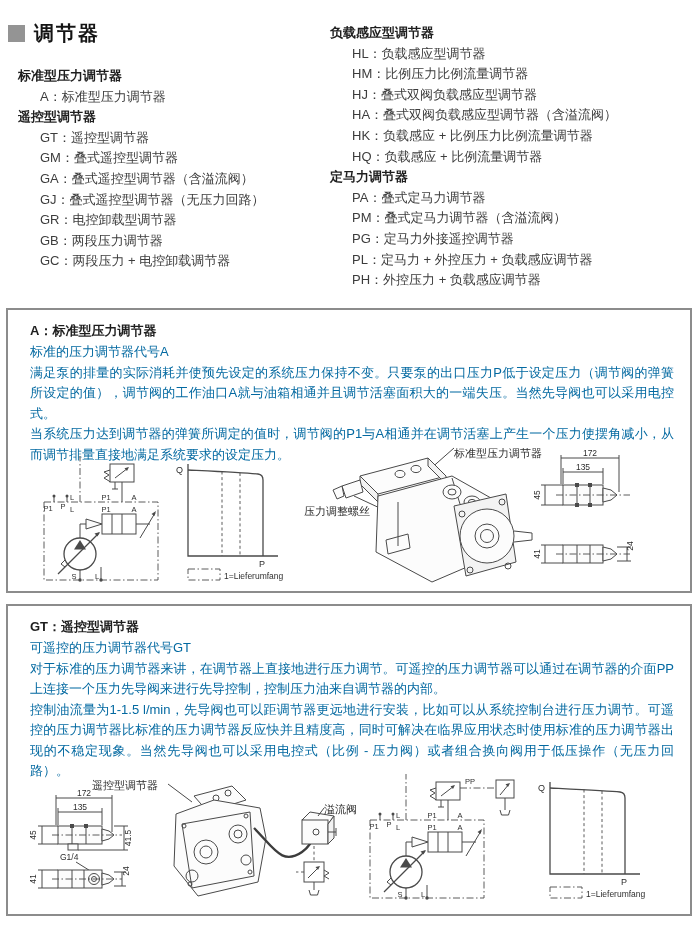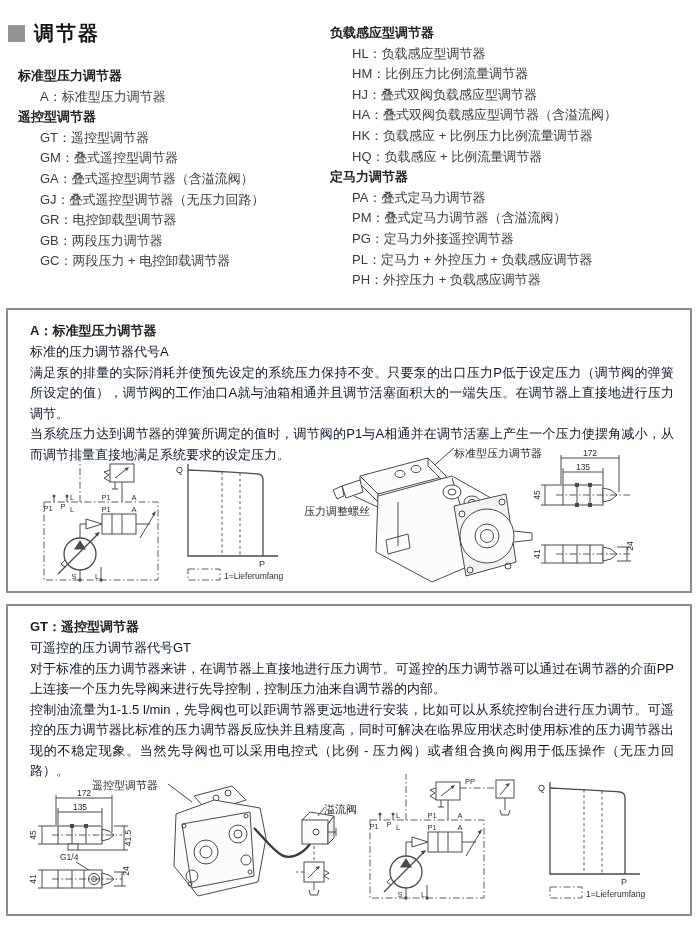--- a/index.html
+++ b/index.html
@@ -13,21 +13,21 @@
   .idx-col{position:absolute;font-size:13px;line-height:20.6px;color:#3c3c3c;}
   .idx-left{left:18px;top:66px;width:305px;}
   .idx-right{left:330px;top:23px;width:366px;}
   .grp-h{font-weight:bold;color:#1e1e1e;white-space:nowrap;}
   .idx-item{padding-left:22px;white-space:nowrap;}
   
   .box{position:absolute;left:6px;width:686px;background:#fff;border:2px solid #8c8c8c;box-sizing:border-box;}
   .box-a{top:308px;height:285px;}
   .box-gt{top:604px;height:312px;}
   .box-title{font-weight:bold;font-size:13px;color:#1e1e1e;margin:12px 14px 2px 22px;}
-  .box p{font-size:13px;line-height:20.5px;margin:0 16px 0 22px;text-align:justify;color:#0f172a;}
+  .box p{font-size:13px;line-height:20.5px;margin:0 16px 0 22px;text-align:justify;color:#0369a1;}
   
   .dg{position:absolute;}
   .dg-label{position:absolute;font-size:11px;color:#2e2e2e;white-space:nowrap;}
   svg{overflow:visible;}
   .ln{stroke:#4a4a4a;stroke-width:1;fill:none;}
   .ln2{stroke:#4a4a4a;stroke-width:1.3;fill:none;}
   .dd{stroke:#4a4a4a;stroke-width:0.9;fill:none;stroke-dasharray:7 2.5 1.5 2.5;}
   .dsh{stroke:#4a4a4a;stroke-width:0.9;fill:none;stroke-dasharray:3 2.6;}
   .fw{fill:#fcfcfc;}
   .fg{fill:#f3f3f3;}
@@ -71,21 +71,21 @@
     <div class="idx-item">PA：叠式定马力调节器</div>
     <div class="idx-item">PM：叠式定马力调节器（含溢流阀）</div>
     <div class="idx-item">PG：定马力外接遥控调节器</div>
     <div class="idx-item">PL：定马力 + 外控压力 + 负载感应调节器</div>
     <div class="idx-item">PH：外控压力 + 负载感应调节器</div>
   </div>
 
   <div class="box box-a">
     <div class="box-title">A：标准型压力调节器</div>
     <p>标准的压力调节器代号A</p>
-    <p>满足泵的排量的实际消耗并使预先设定的系统压力保持不变。只要泵的出口压力P低于设定压力（调节阀的弹簧所设定的值），调节阀的工作油口A就与油箱相通并且调节活塞面积大的一端失压。在调节器上直接地进行压力调节。</p>
+    <p>满足泵的排量的实际消耗并使预先设定的系统压力保持不变。只要泵的出口压力P低于设定压力（调节阀的弹簧所设定的值），调节阀的工作油口A就与油箱相通并且调节活塞面积大的一端失压。当然先导阀也可以采用电控式。</p>
     <p>当系统压力达到调节器的弹簧所调定的值时，调节阀的P1与A相通并在调节活塞上产生一个压力使摆角减小，从而调节排量直接地满足系统要求的设定压力。</p>
 
     <svg class="dg" style="left:28px;top:140px;" width="142" height="140" viewBox="0 0 142 140">
       <rect class="dd" x="8" y="52" width="114" height="78"></rect>
       <line class="dd" x1="44" y1="52" x2="44" y2="6"></line>
       <g>
         <rect class="ln" x="74" y="14" width="24" height="18" fill="#fff"></rect>
         <line class="ln" x1="79" y1="28" x2="92" y2="18"></line>
         <polygon class="fd" points="93,17 88.5,18.2 91,21"></polygon>
         <polyline class="ln" points="74,20 68,22 73,25 68,28 73,31 74,32"></polyline>

